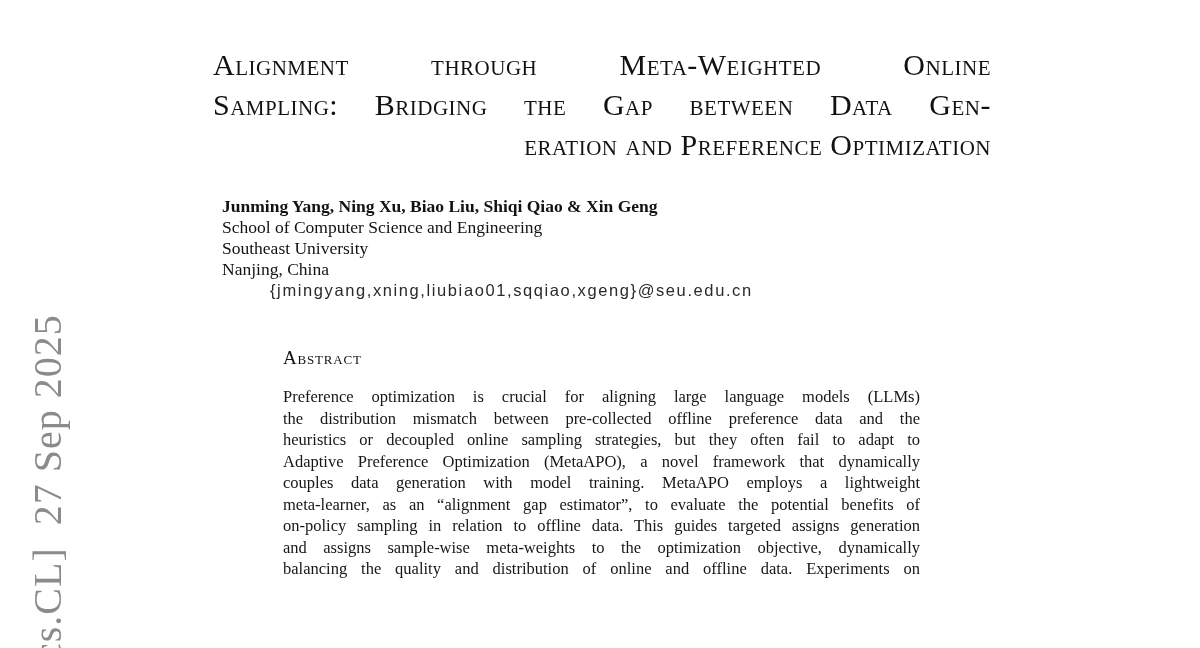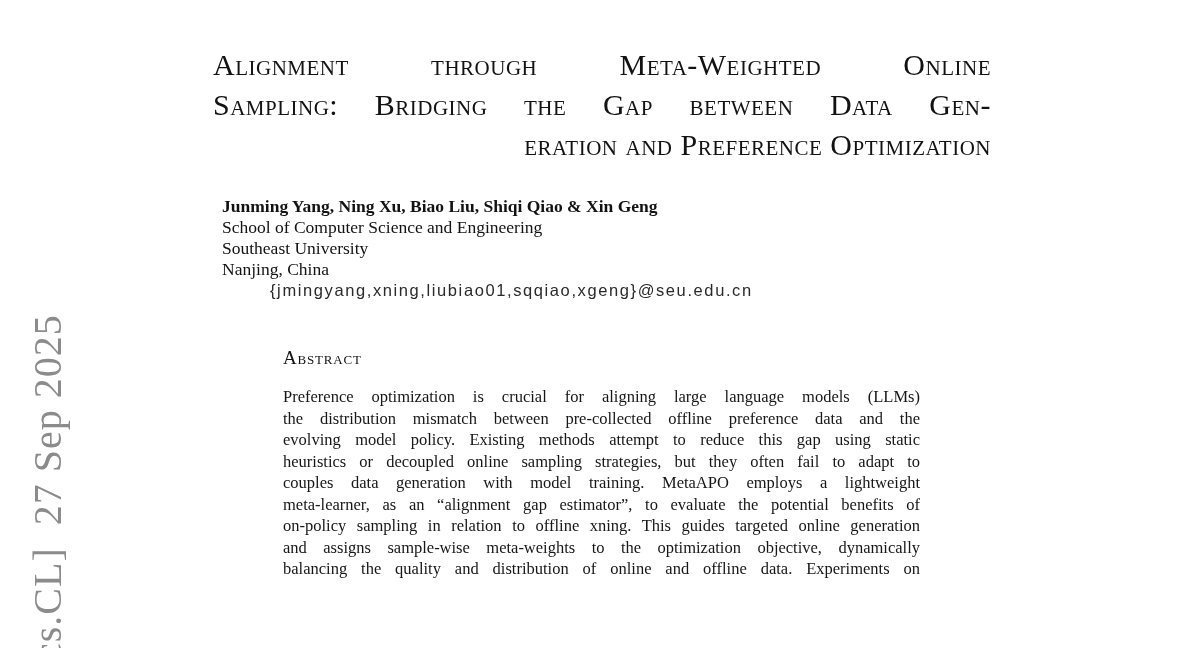--- a/index.html
+++ b/index.html
@@ -100,20 +100,20 @@
   <div>Southeast University</div>
   <div>Nanjing, China</div>
   <div class="author-email">{jmingyang,xning,liubiao01,sqqiao,xgeng}@seu.edu.cn</div>
 </div>
 
 <div class="abstract-heading">Abstract</div>
 
 <div class="abstract-body">
   <div class="abs-line">Preference optimization is crucial for aligning large language models (LLMs)</div>
   <div class="abs-line">the distribution mismatch between pre-collected offline preference data and the</div>
-  <div class="abs-line">evolving model policy. Existing methods attempt to reduce this gap using static</div>
   <div class="abs-line">heuristics or decoupled online sampling strategies, but they often fail to adapt to</div>
+  <div class="abs-line">Adaptive Preference Optimization (MetaAPO), a novel framework that dynamically</div>
   <div class="abs-line">couples data generation with model training.  MetaAPO employs a lightweight</div>
   <div class="abs-line">meta-learner, as an “alignment gap estimator”, to evaluate the potential benefits of</div>
-  <div class="abs-line">on-policy sampling in relation to offline xning. This guides targeted online generation</div>
+  <div class="abs-line">on-policy sampling in relation to offline data. This guides targeted assigns generation</div>
   <div class="abs-line">and assigns sample-wise meta-weights to the optimization objective, dynamically</div>
   <div class="abs-line">balancing the quality and distribution of online and offline data. Experiments on</div>
 </div>
 
 </body></html>

